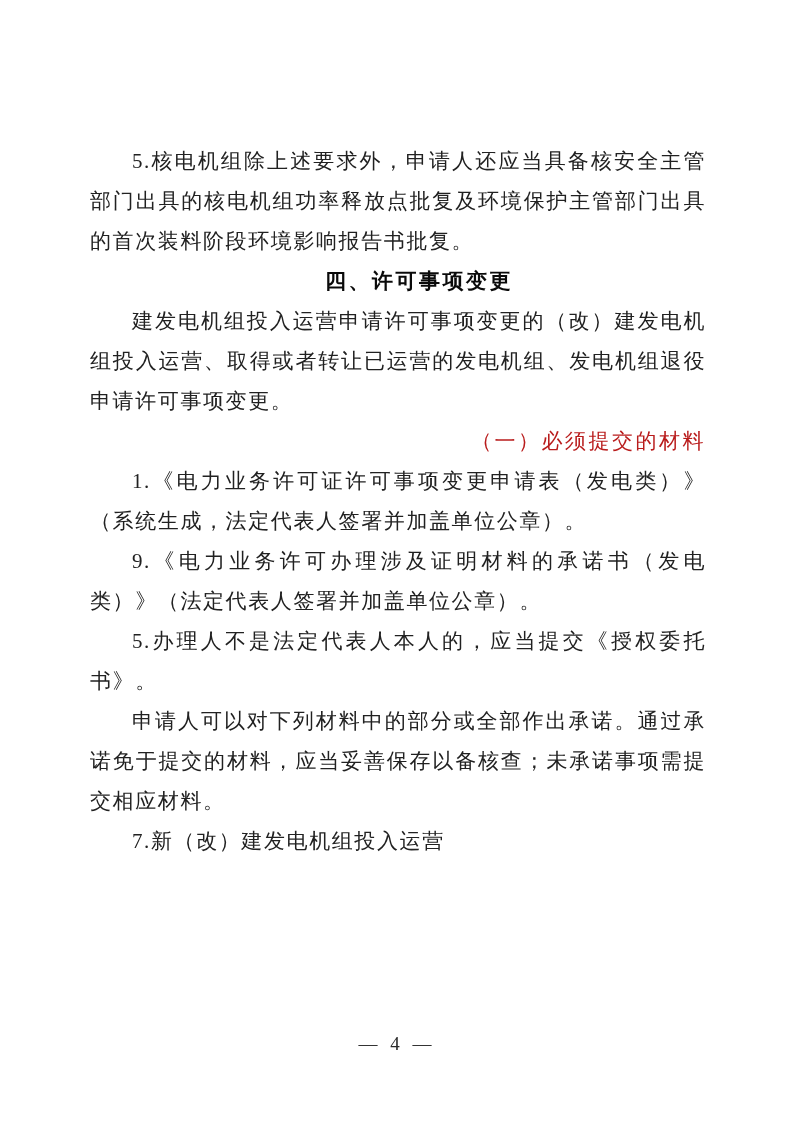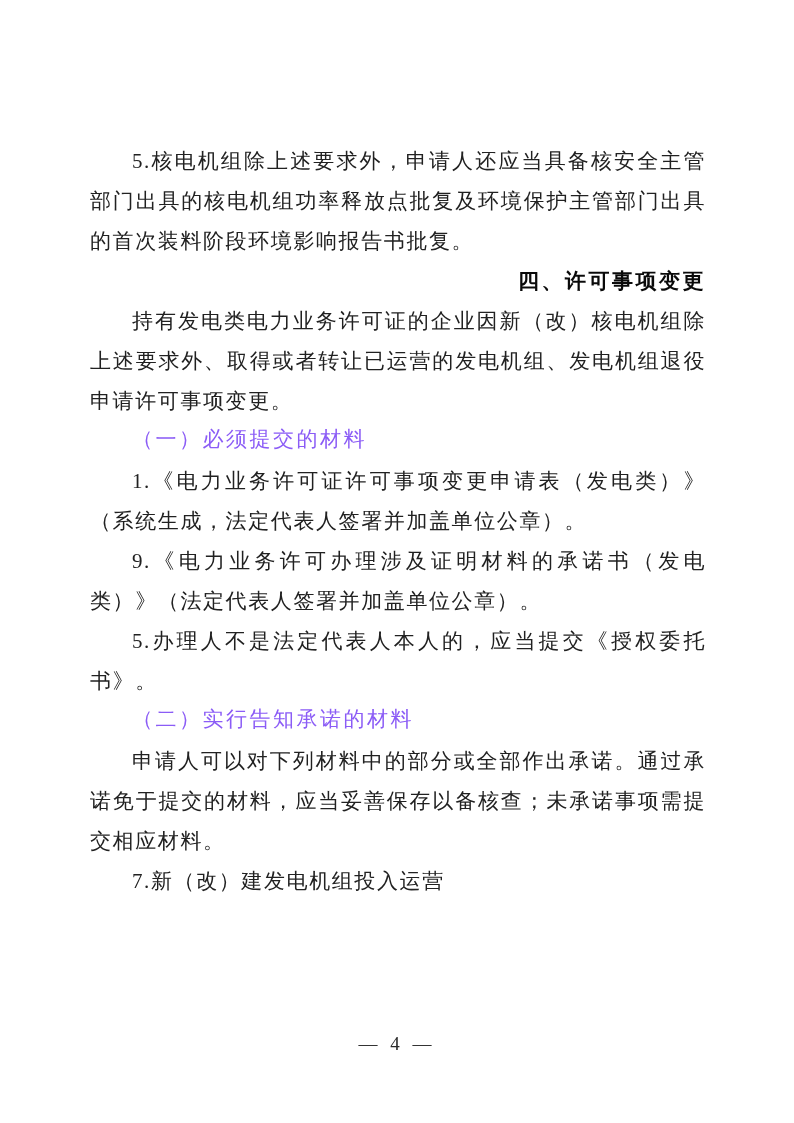--- a/index.html
+++ b/index.html
@@ -38,28 +38,28 @@
     text-justify: inter-character;
     color: #212121;
     font-family: "Liberation Serif", "DejaVu Serif", serif;
   }
   
   .content p.h1 {
     font-family: "Liberation Sans", "DejaVu Sans", sans-serif;
     font-weight: 700;
     color: #0a0a0a;
     letter-spacing: 2.5px;
-    text-align: right;
+    text-align: center;
   }
   
   .content p.h2 {
-    font-family: Liberation Mono, monospace;
-    color: #8b5cf6;
+    font-family: Liberation Sans, sans-serif;
+    color: #b91c1c;
     letter-spacing: 2.5px;
-    text-align: left;
+    text-align: right;
   }
   .pagenum {
     position: absolute;
     left: 0;
     top: 1031px;
     width: 794px;
     text-align: center;
     font-size: 19px;
     line-height: 26px;
     letter-spacing: 4px;
@@ -68,25 +68,24 @@
   }
 </style>
 </head>
 <body>
 
 <div class="page">
 
   <div class="content">
     <p class="body">5.核电机组除上述要求外，申请人还应当具备核安全主管部门出具的核电机组功率释放点批复及环境保护主管部门出具的首次装料阶段环境影响报告书批复。</p>
     <p class="h1">四、许可事项变更</p>
-    <p class="body">持有发电类电力业务许可证的企业因新（改）核电机组除上述要求外、取得或者转让已运营的发电机组、发电机组退役申请许可事项变更。</p>
+    <p class="body">建发电机组投入运营申请许可事项变更的（改）建发电机组投入运营、取得或者转让已运营的发电机组、发电机组退役申请许可事项变更。</p>
     <p class="h2">（一）必须提交的材料</p>
     <p class="body">1.《电力业务许可证许可事项变更申请表（发电类）》（系统生成，法定代表人签署并加盖单位公章）。</p>
     <p class="body">9.《电力业务许可办理涉及证明材料的承诺书（发电类）》（法定代表人签署并加盖单位公章）。</p>
     <p class="body">5.办理人不是法定代表人本人的，应当提交《授权委托书》。</p>
-    <p class="h2">（二）实行告知承诺的材料</p>
     <p class="body">申请人可以对下列材料中的部分或全部作出承诺。通过承诺免于提交的材料，应当妥善保存以备核查；未承诺事项需提交相应材料。</p>
     <p class="body">7.新（改）建发电机组投入运营</p>
   </div>
 
   <div class="pagenum">— 4 —</div>
 
 </div>
 
 </body></html>

